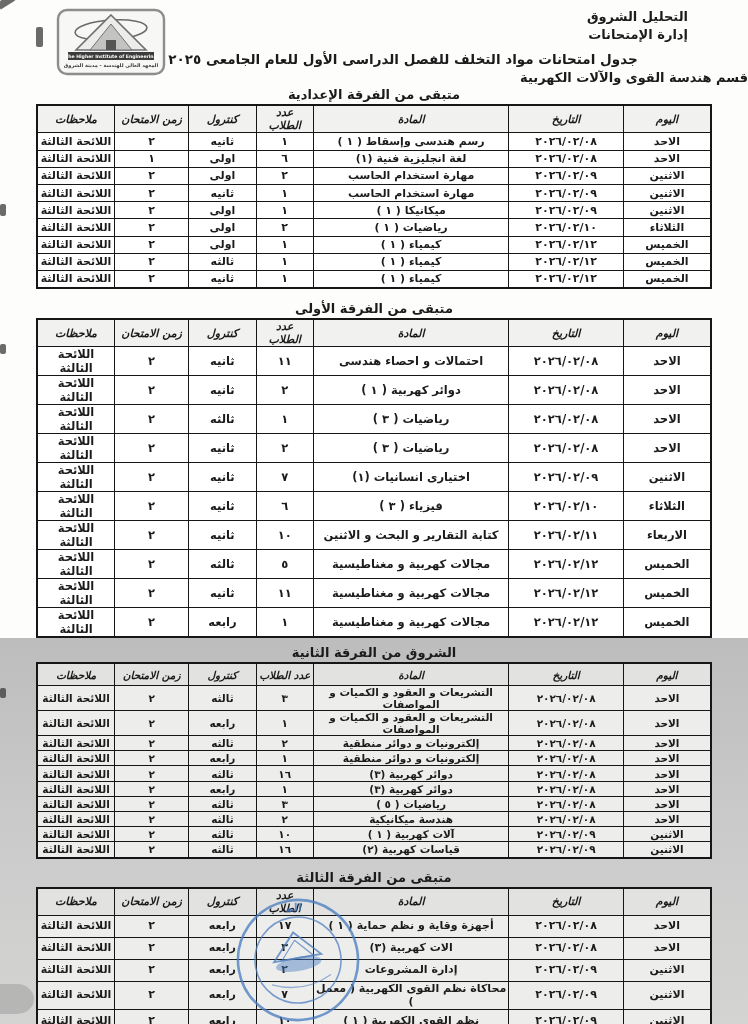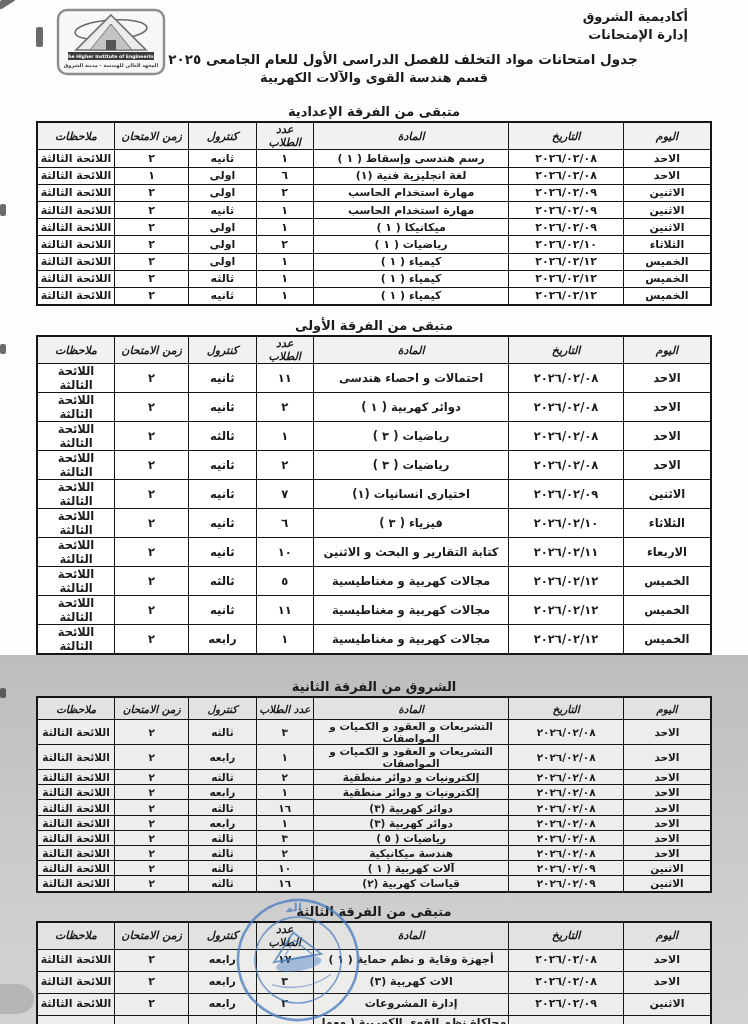--- a/index.html
+++ b/index.html
@@ -6,22 +6,22 @@
   .page{
     position:relative;width:748px;height:1024px;margin:0 auto;
     background:#fdfdfc;overflow:hidden;direction:rtl;
     font-family:"DejaVu Sans",sans-serif;font-weight:bold;color:#1b1b1b;
   }
   
   .org{padding:8px 60px 0 0;text-align:right;font-size:13px;line-height:1.4;}
   .org div{white-space:nowrap;}
   .logo{position:absolute;left:56px;top:8px;}
   .title-line{text-align:center;font-size:13.5px;margin-top:7px;padding-left:10px;}
-  .dept-line{text-align:center;font-size:13px;margin-top:3px;}
-  .sec-title{text-align:center;font-size:13px;margin-top:19px;margin-bottom:2px;}
+  .dept-line{font-size:13px;margin-top:3px;}
+  .sec-title{text-align:center;font-size:13px;margin-top:2px;margin-bottom:2px;}
   
   table{width:676px;margin:0 auto;border-collapse:collapse;border:2.5px solid #161616;table-layout:fixed;}
   th,td{border:1.6px solid #161616;text-align:center;vertical-align:middle;padding:0 2px;}
   th{background:#f1f1ef;font-style:italic;}
   td{background:#ffffff;}
   .c-day{width:13%}.c-date{width:17%}.c-subj{width:29%}.c-num{width:8.5%}
   .c-ctrl{width:10%}.c-time{width:11%}.c-note{width:11.5%}
   .t1 th{height:20px;font-size:11px;}
   .t1 td{height:16.2px;font-size:11px;}
   .t2 th{height:21px;font-size:11px;}
@@ -63,21 +63,21 @@
     <ellipse cx="55" cy="22" rx="36" ry="10" fill="none" stroke="#6a6a6a" stroke-width="1.6" transform="rotate(-4 55 22)"></ellipse>
     <path d="M55 7 L90 42 H20 Z" fill="#ececea" stroke="#707070" stroke-width="1.6"></path>
     <path d="M55 16 L76 42 H34 Z" fill="#c3c3c1" stroke="#707070" stroke-width="1"></path>
     <rect x="50" y="32" width="10" height="10" fill="#555"></rect>
     <rect x="12" y="44" width="86" height="8" fill="#3c3c3c"></rect>
     <text x="55" y="50" text-anchor="middle" font-size="4.6" fill="#ffffff" font-weight="bold">The Higher Institute of Engineering</text>
     <text x="55" y="59" text-anchor="middle" font-size="5" fill="#3c3c3c" font-weight="bold">المعهد العالى للهندسة - مدينة الشروق</text>
   </svg>
 
   <div class="org">
-    <div>أكاديمية الشروق</div>
+    <div>التحليل الشروق</div>
     <div>إدارة الإمتحانات</div>
   </div>
 
   <div class="title-line">جدول امتحانات مواد التخلف للفصل الدراسى الأول للعام الجامعى ٢٠٢٥ - ٢٠٢٦</div>
   <div class="dept-line">قسم هندسة القوى والآلات الكهربية</div>
 
   <div class="sec-title">متبقى من الفرقة الإعدادية</div>
   <table class="t1">
     <colgroup>
         <col class="c-day">

